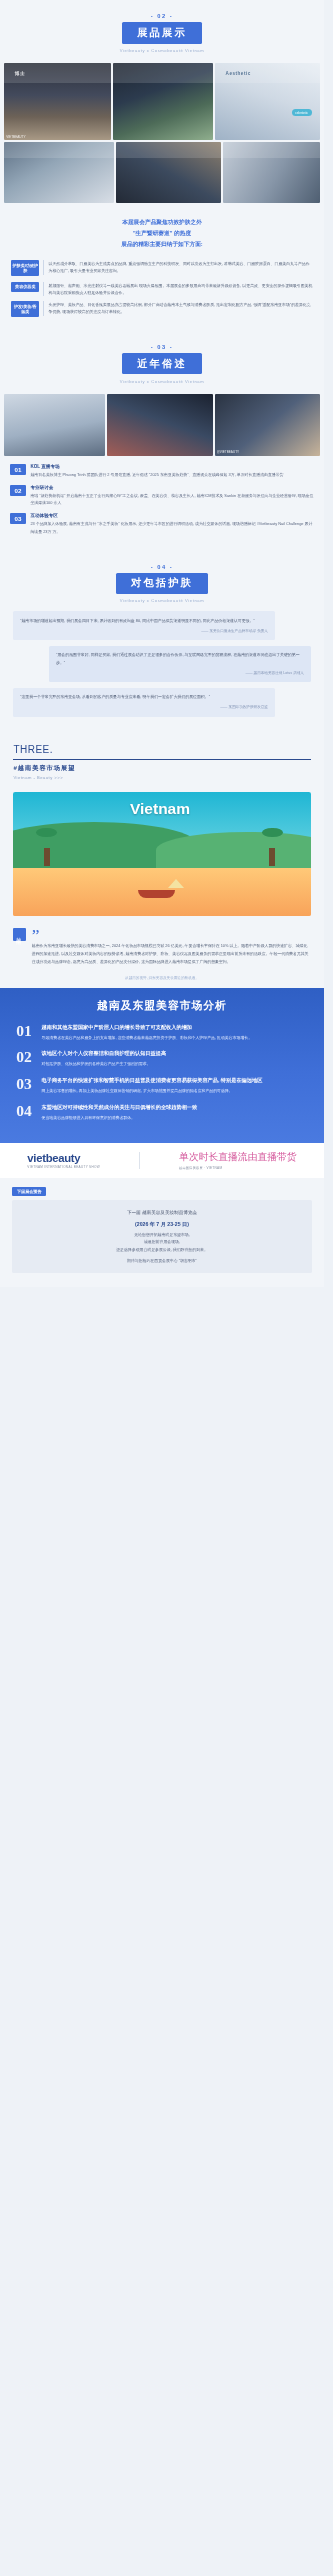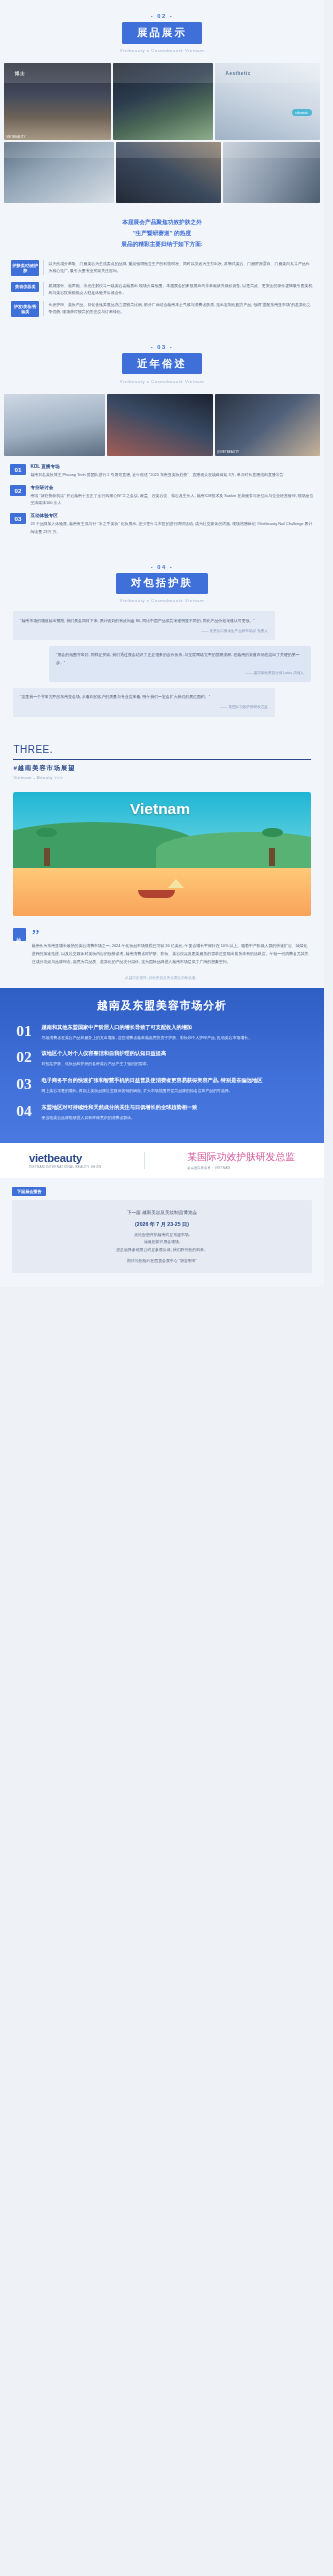--- a/index.html
+++ b/index.html
@@ -377,21 +377,21 @@
     </div>
   </div>
 
   <div class="logos">
     <div>
       <span class="logo-viet">viet</span><span class="logo-viet b">beauty</span>
       <span class="logo-sub">VIETNAM INTERNATIONAL BEAUTY SHOW</span>
     </div>
     <div class="logo-divider"></div>
     <div>
-      <span class="logo-cos">某国际功效护肤研发总监</span>
+      <span class="logo-cos">单次时长直播流由直播带货</span>
       <span class="logo-sub">越南国际美容展 · VIETNAM</span>
     </div>
   </div>
 
   <div class="footer-wrap">
     <div class="foot-tag">下届展会预告</div>
     <div class="foot-card">
       <div class="l1">下一届 越南美容及美妆制品博览会</div>
       <div class="l2">(2026 年 7 月 23-25 日)</div>
       <div class="l3" style="white-space:pre-line">无论您想开拓越南或是东盟市场,

